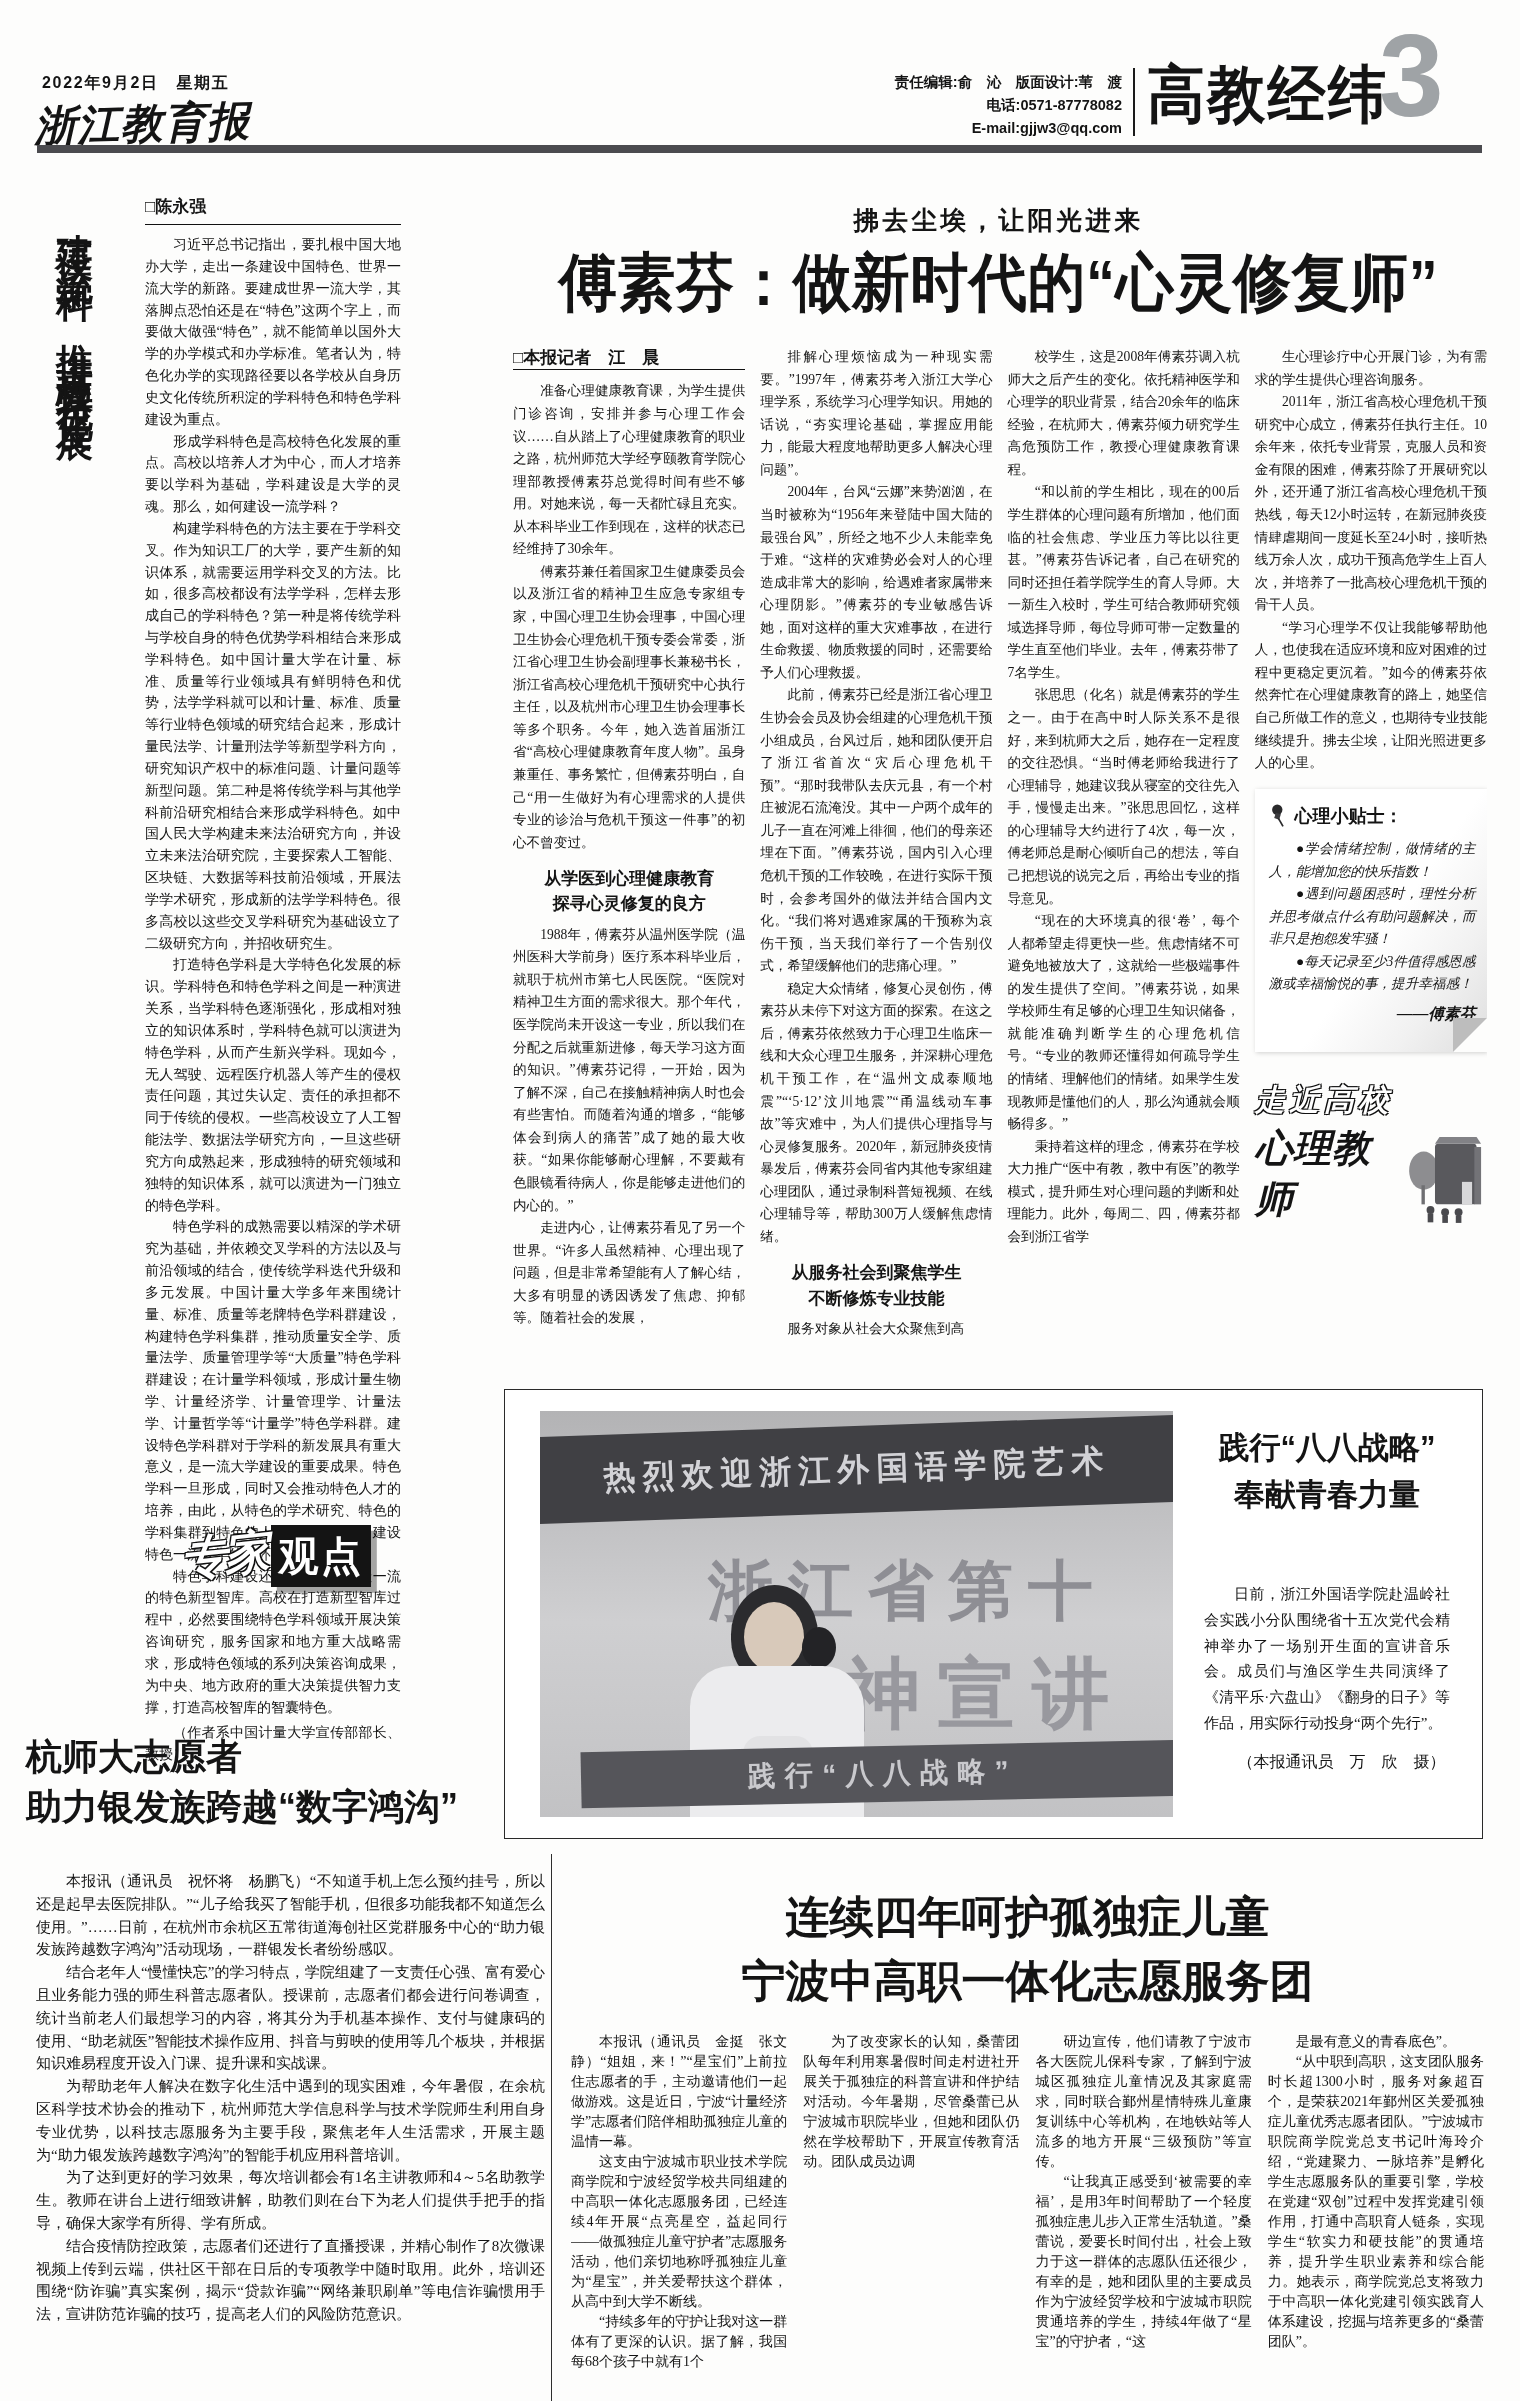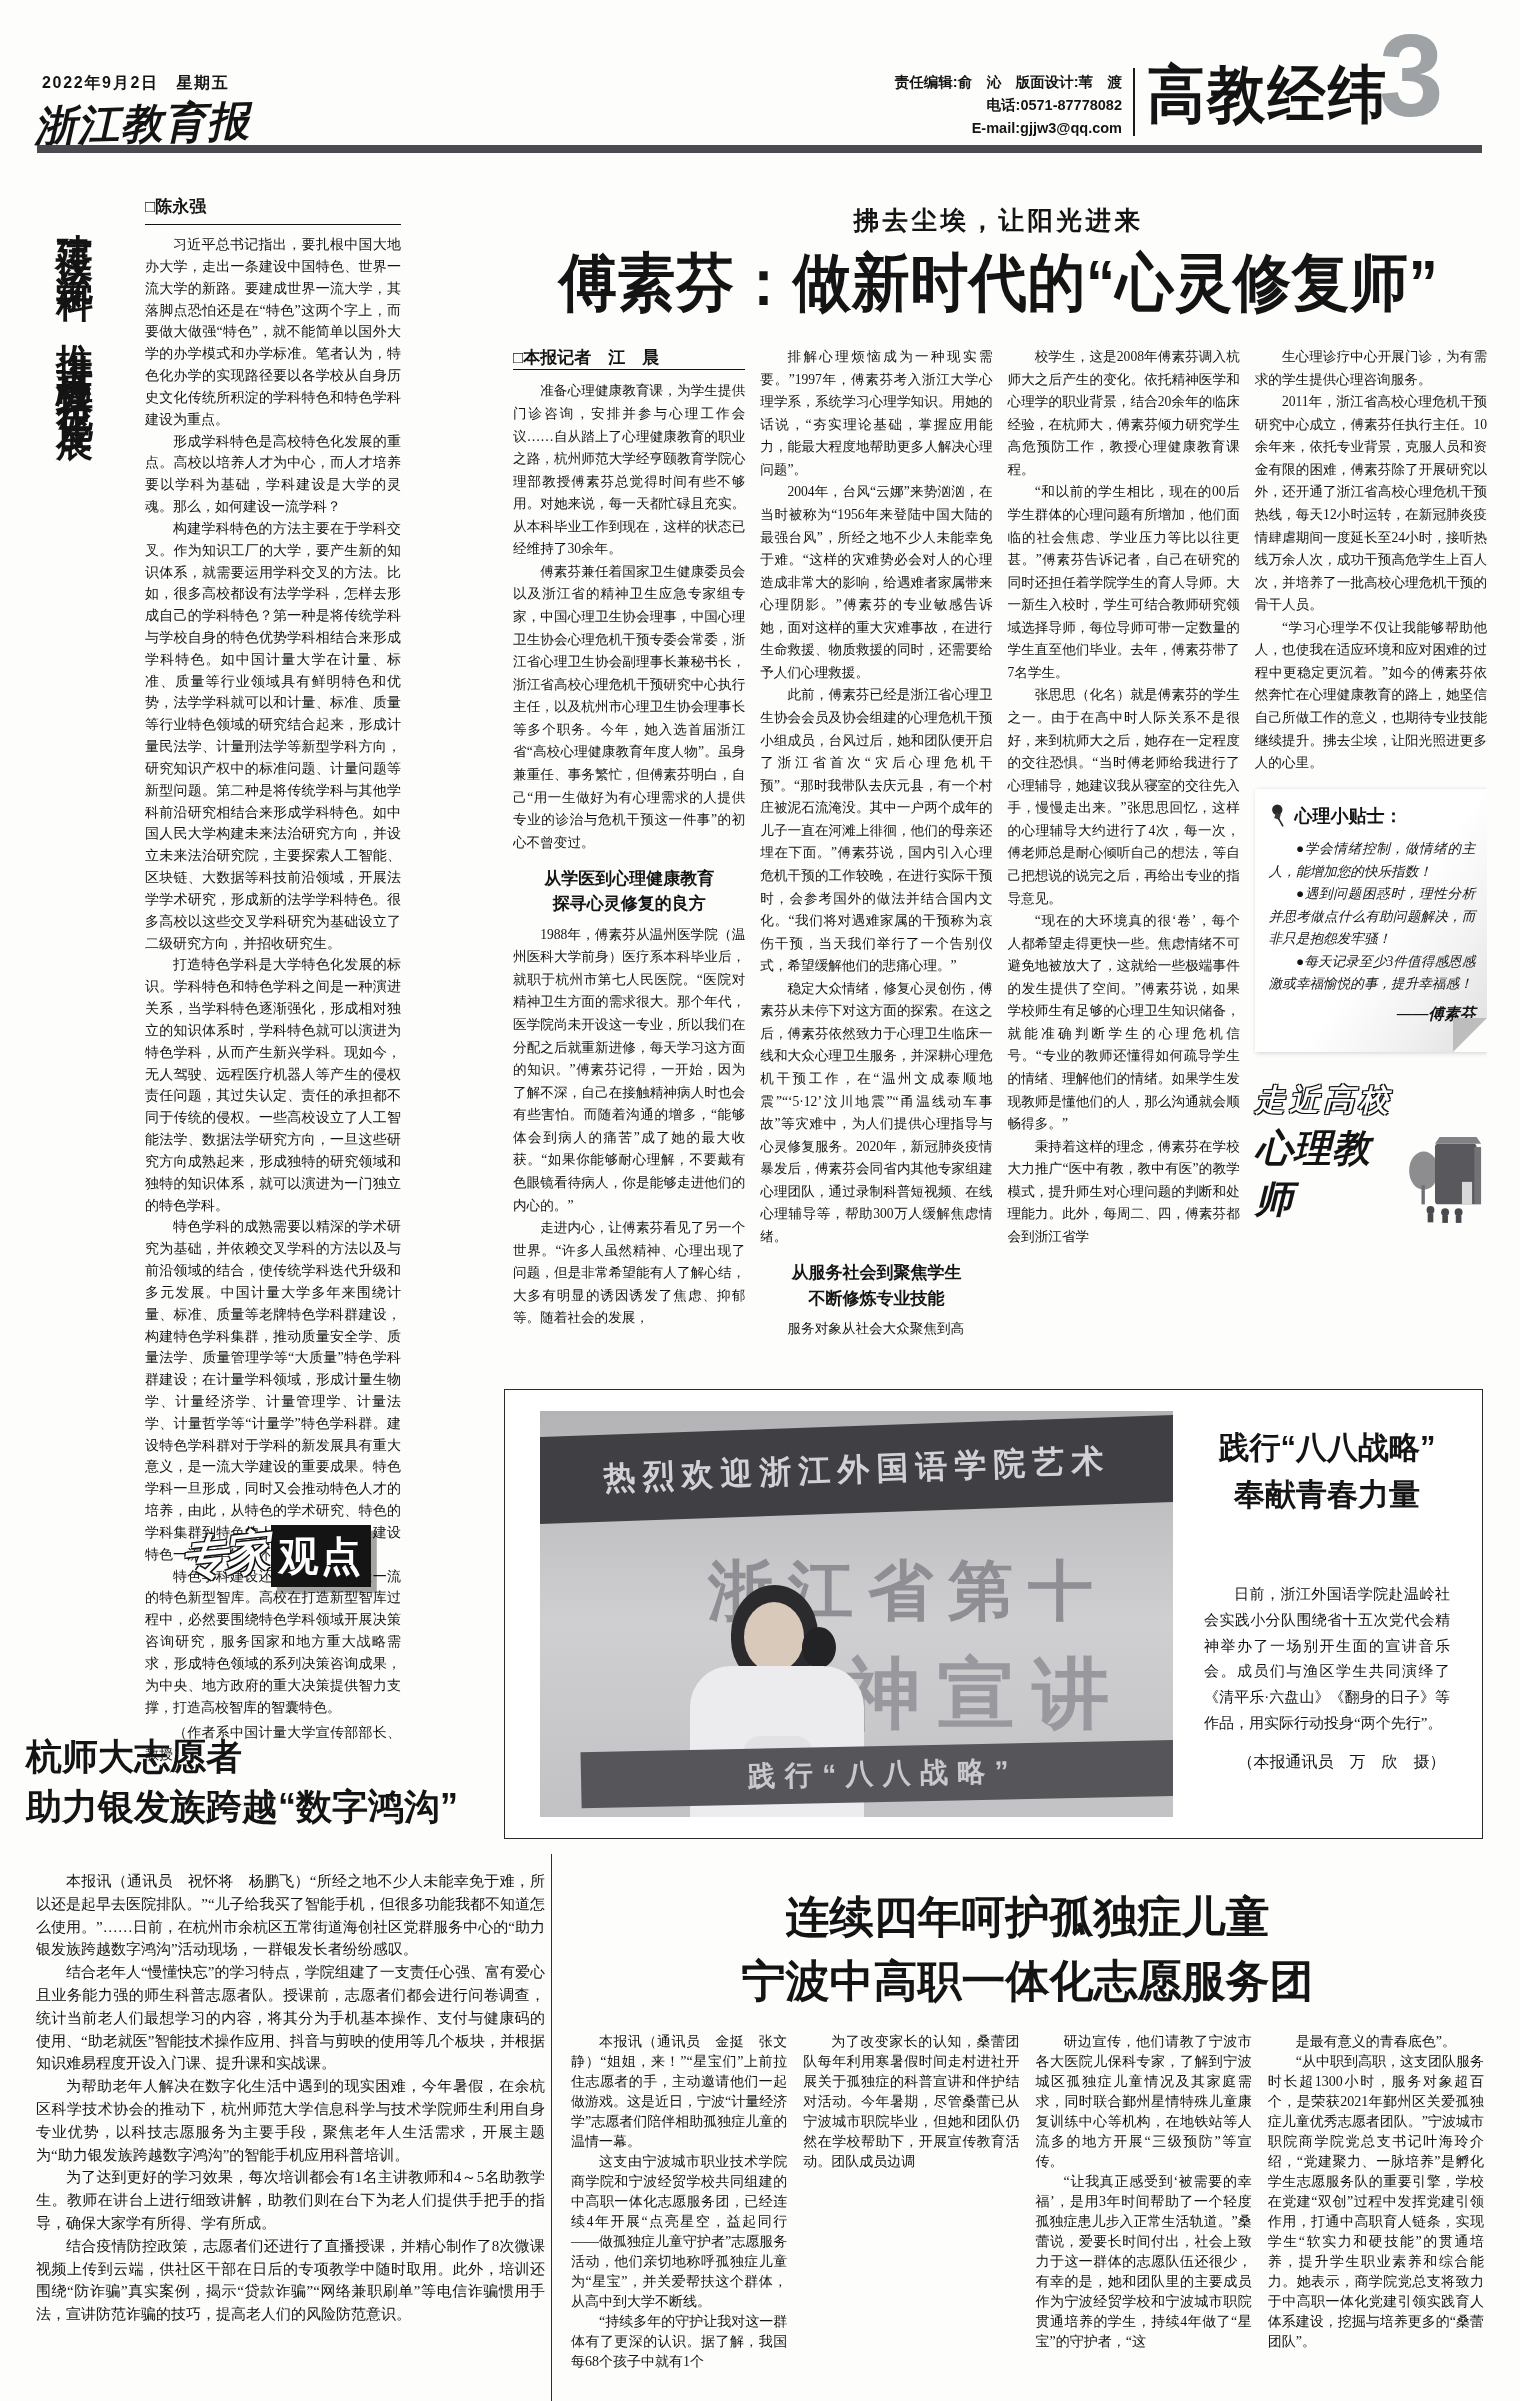--- a/index.html
+++ b/index.html
@@ -227,21 +227,21 @@
       <p class="pt-body">日前，浙江外国语学院赴温岭社会实践小分队围绕省十五次党代会精神举办了一场别开生面的宣讲音乐会。成员们与渔区学生共同演绎了《清平乐·六盘山》《翻身的日子》等作品，用实际行动投身“两个先行”。</p>
       <div class="pt-credit">（本报通讯员　万　欣　摄）</div>
     </div>
   </div>
 
   <div class="abs hsd-headline">
     <div>杭师大志愿者</div>
     <div>助力银发族跨越“数字鸿沟”</div>
   </div>
   <div class="abs hsd-body">
-    <p>本报讯（通讯员　祝怀将　杨鹏飞）“所经之地不少人未能幸免于难，所以还是起早去医院排队。”“儿子给我买了智能手机，但很多功能我都不知道怎么使用。”……日前，在杭州市余杭区五常街道海创社区党群服务中心的“助力银发族跨越数字鸿沟”活动现场，一群银发长者纷纷感叹。</p>
+    <p>本报讯（通讯员　祝怀将　杨鹏飞）“不知道手机上怎么预约挂号，所以还是起早去医院排队。”“儿子给我买了智能手机，但很多功能我都不知道怎么使用。”……日前，在杭州市余杭区五常街道海创社区党群服务中心的“助力银发族跨越数字鸿沟”活动现场，一群银发长者纷纷感叹。</p>
     <p>结合老年人“慢懂快忘”的学习特点，学院组建了一支责任心强、富有爱心且业务能力强的师生科普志愿者队。授课前，志愿者们都会进行问卷调查，统计当前老人们最想学习的内容，将其分为手机基本操作、支付与健康码的使用、“助老就医”智能技术操作应用、抖音与剪映的使用等几个板块，并根据知识难易程度开设入门课、提升课和实战课。</p>
     <p>为帮助老年人解决在数字化生活中遇到的现实困难，今年暑假，在余杭区科学技术协会的推动下，杭州师范大学信息科学与技术学院师生利用自身专业优势，以科技志愿服务为主要手段，聚焦老年人生活需求，开展主题为“助力银发族跨越数字鸿沟”的智能手机应用科普培训。</p>
     <p>为了达到更好的学习效果，每次培训都会有1名主讲教师和4～5名助教学生。教师在讲台上进行细致讲解，助教们则在台下为老人们提供手把手的指导，确保大家学有所得、学有所成。</p>
     <p>结合疫情防控政策，志愿者们还进行了直播授课，并精心制作了8次微课视频上传到云端，供社区干部在日后的专项教学中随时取用。此外，培训还围绕“防诈骗”真实案例，揭示“贷款诈骗”“网络兼职刷单”等电信诈骗惯用手法，宣讲防范诈骗的技巧，提高老人们的风险防范意识。</p>
   </div>
 
   <div class="abs nb-divider"></div>
   <div class="abs nb-headline">
     <div>连续四年呵护孤独症儿童</div>
     <div>宁波中高职一体化志愿服务团</div>

